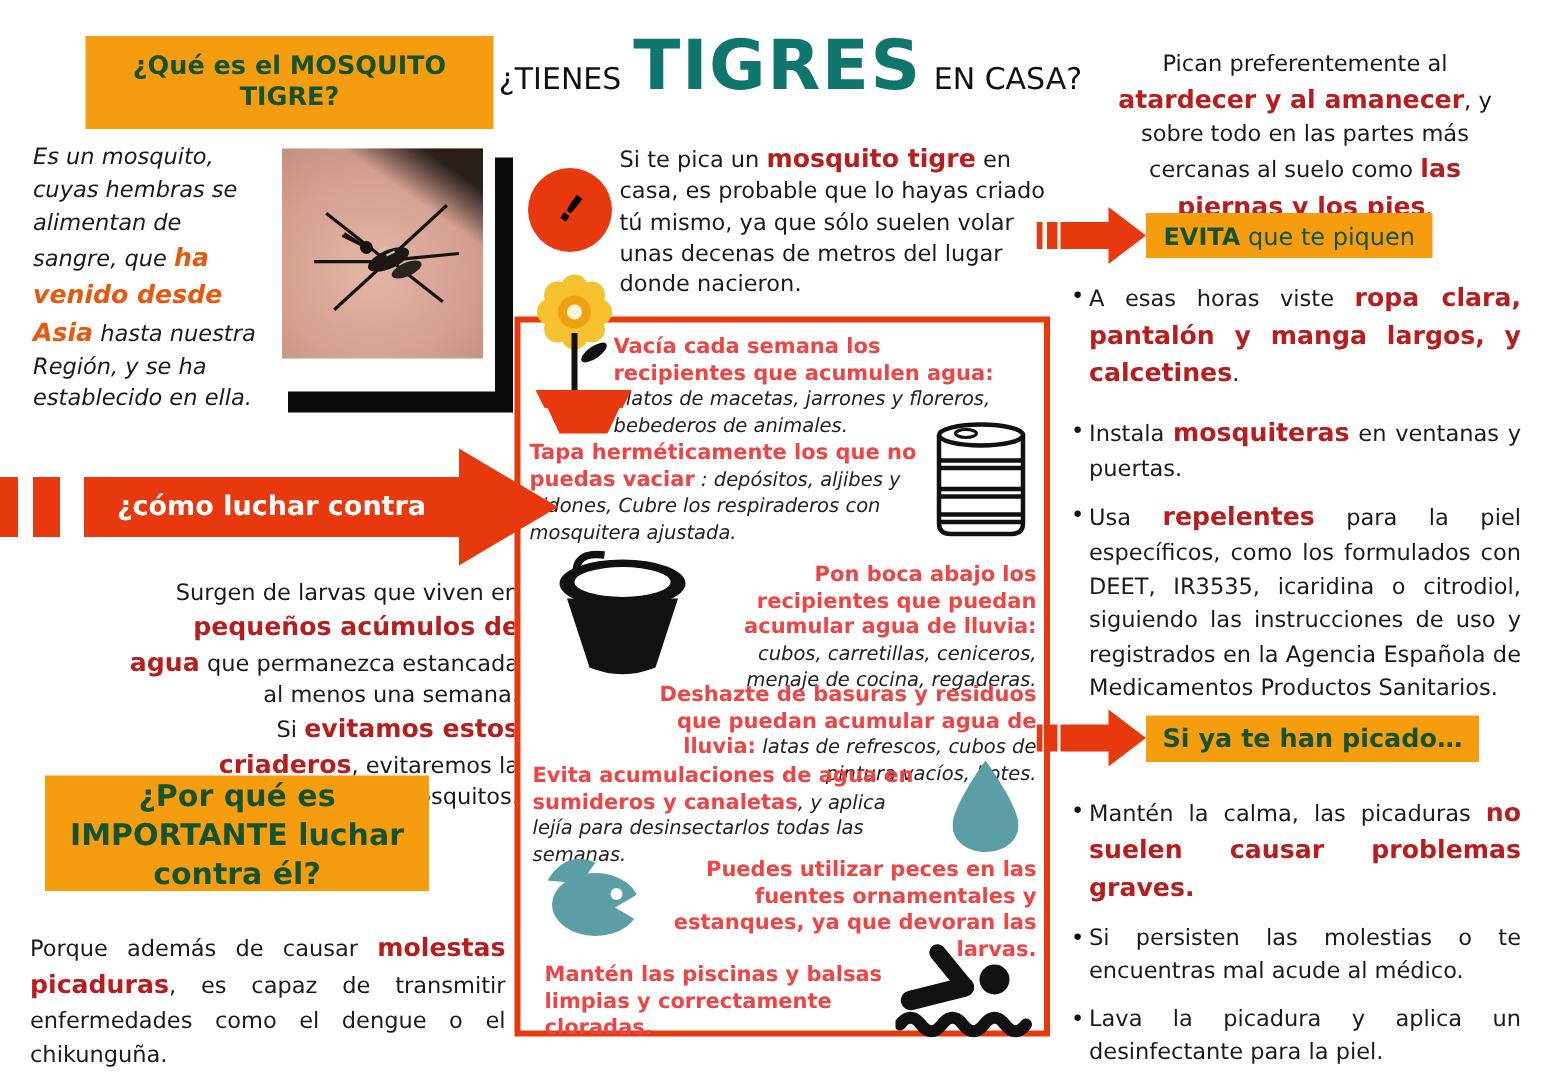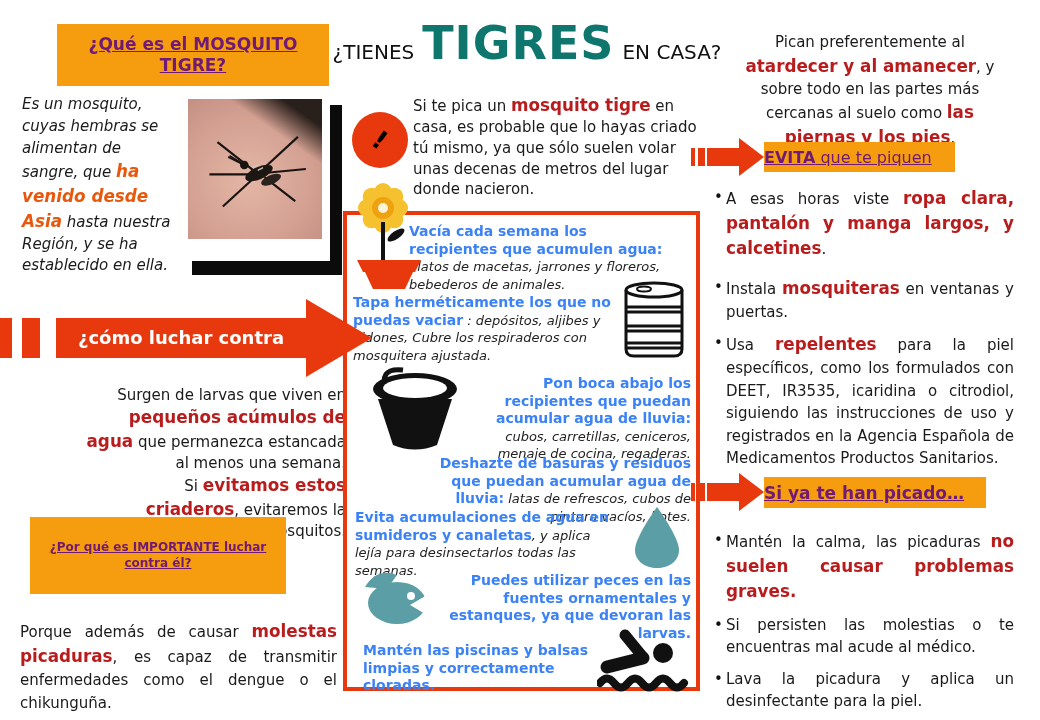--- a/index.html
+++ b/index.html
@@ -4,28 +4,28 @@
 <style>
   html,body{margin:0;padding:0;background:#888;}
   .page{
     position:relative;width:1040px;height:720px;background:#ffffff;
     font-family:"DejaVu Sans","Liberation Sans",sans-serif;color:#1a1a1a;
     overflow:hidden;margin:0 auto;
   }
   .abs{position:absolute;}
   
   .obox{
-    position:absolute;background:#F59D0F;color:#701a75;font-weight:bold;
-    display:flex;align-items:center;text-align:center;text-decoration:underline;
+    position:absolute;background:#F59D0F;color:#14532d;font-weight:bold;
+    display:flex;align-items:center;justify-content:center;text-align:center;
   }
   
   .hl{color:#b91c1c;font-weight:bold;font-size:1.12em;}
   .hl-r{color:#E8580C;font-weight:bold;font-size:1.12em;}
   
-  .lead{color:#3b82f6;font-weight:bold;}
+  .lead{color:#ef4444;font-weight:bold;}
   .it{font-style:italic;color:#222;font-size:13px;}
   .bi{position:absolute;font-size:14px;line-height:1.25;}
   .bi.right{text-align:right;}
   
   .para{position:absolute;font-size:15px;line-height:1.45;}
   .center-box{
     position:absolute;left:343px;top:211px;width:357px;height:480px;
     border:4px solid #E8380D;box-sizing:border-box;background:#fff;
   }
   
@@ -95,21 +95,21 @@
     <rect x="56" y="21" width="251" height="40" fill="#E8380D"></rect>
     <polygon points="306,2 372,41 306,80" fill="#E8380D"></polygon>
   </svg>
   <div class="arrow-text" style="left:62px;top:318px;width:238px;z-index:4;">¿cómo luchar contra él?</div>
 
   <div class="para" style="left:86px;top:385px;width:260px;text-align:right;line-height:1.4;">
     <span>Surgen de larvas que viven en </span><span class="hl">pequeños acúmulos de agua</span><span> que permanezca estancada al menos una semana.</span><br>
     <span>Si </span><span class="hl">evitamos estos criaderos</span><span>, evitaremos la aparición de mosquitos.</span>
   </div>
 
-  <div class="obox" style="left:30px;top:517px;width:256px;height:77px;font-size:12px;line-height:1.3;">
+  <div class="obox" style="left:30px;top:517px;width:256px;height:77px;font-size:20px;line-height:1.3;">
     <span>¿Por qué es IMPORTANTE luchar contra él?</span>
   </div>
 
   <div class="para" style="left:20px;top:601px;width:317px;text-align:justify;line-height:1.5;margin-top:18px;">
     <span>Porque además de causar </span><span class="hl">molestas picaduras</span><span>, es capaz de transmitir enfermedades como el dengue o el chikunguña.</span>
   </div>
 
   <div class="ctitle">
     <span class="small">¿TIENES</span>
     <span class="big">TIGRES</span>

